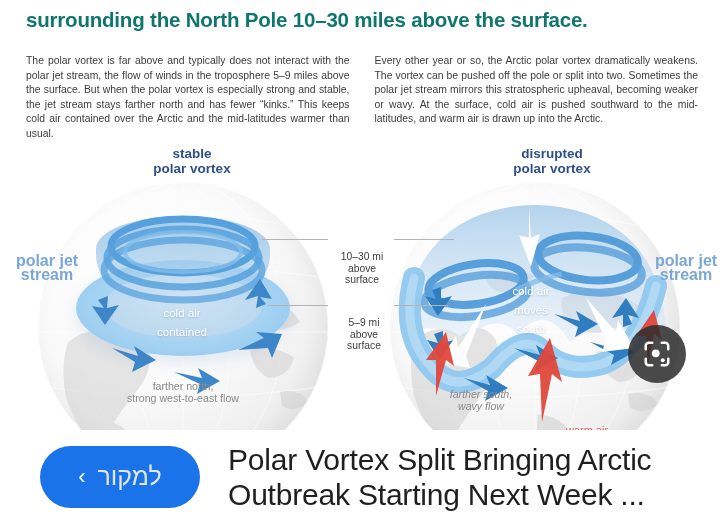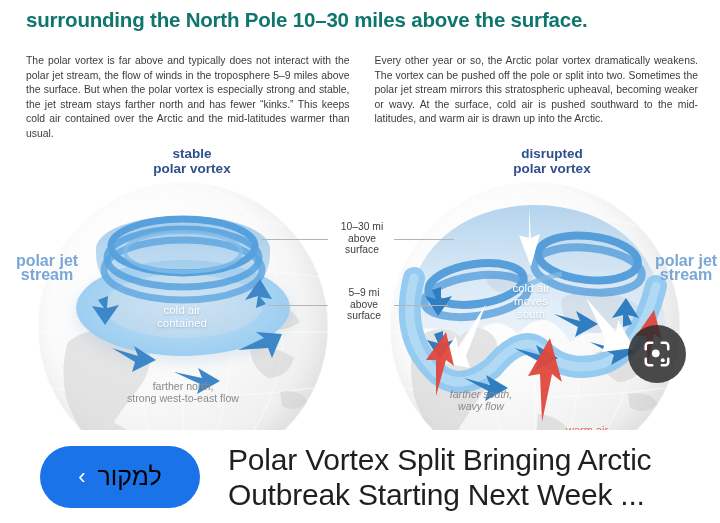--- a/index.html
+++ b/index.html
@@ -128,40 +128,41 @@
   .cone {
     position: absolute;
     left: 58px; top: 34px; width: 174px; height: 96px;
     background: linear-gradient(to bottom, rgba(150,196,232,0.85), rgba(186,216,240,0.55));
     border-radius: 50% 50% 46% 46% / 34% 34% 60% 60%;
   }
 
   .lbl {
     position: absolute;
     font-family: "Liberation Sans", sans-serif;
-    line-height: 13px;
+    line-height: 19px;
     white-space: pre-line;
     text-align: center;
   }
   .lbl.white   { color: #ffffff; font-size: 11.5px; text-shadow: 0 1px 2px rgba(60,100,140,.35); }
   .lbl.jet     { color: #7aa7d8; font-size: 16px; font-weight: bold; line-height: 13.5px; }
   .lbl.grey    { color: #8a8a8c; font-size: 10.6px; line-height: 12px; }
   .lbl.red     { color: #e0685e; font-size: 11px; line-height: 12.5px; }
 
   
   .callout {
     position: absolute;
     width: 72px;
     text-align: center;
     font-size: 10.3px;
     line-height: 11.6px;
     color: #3d3d3f;
     white-space: pre-line;
     font-family: "Liberation Sans", sans-serif;
     z-index: 7;
+    margin-top: 30px;
   }
   .leader {
     position: absolute;
     height: 1px;
     background: #b4b4b4;
     z-index: 5;
   }
 
   
   .lens-btn {
@@ -207,21 +208,21 @@
   .source-btn .chev {
     font-size: 22px;
     line-height: 1;
     font-family: "Liberation Sans", sans-serif;
     color: #ffffff;
   }
   .source-btn .txt {
     font-size: 25px;
     font-family: "Liberation Sans", sans-serif;
     direction: rtl;
-    color: #000000;
+    color: #e5e5e5;
   }
   .page-title {
     margin-left: 28px;
     width: 450px;
     font-size: 30px;
     line-height: 35px;
     color: #1f1f1f;
     font-family: "Liberation Sans", sans-serif;
     letter-spacing: -0.2px;
   }

